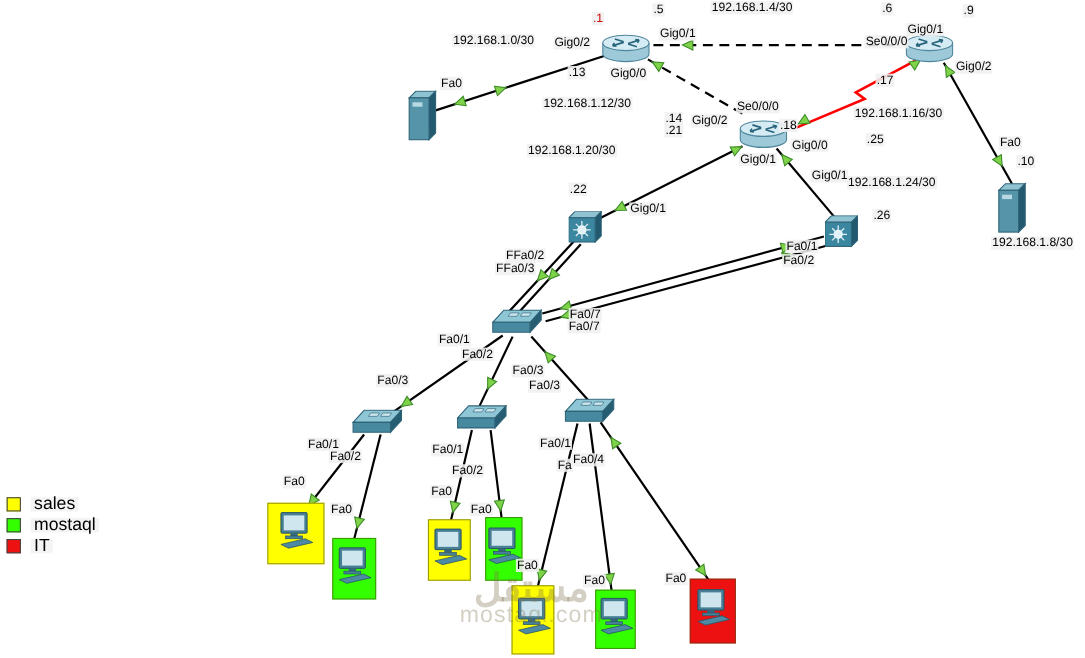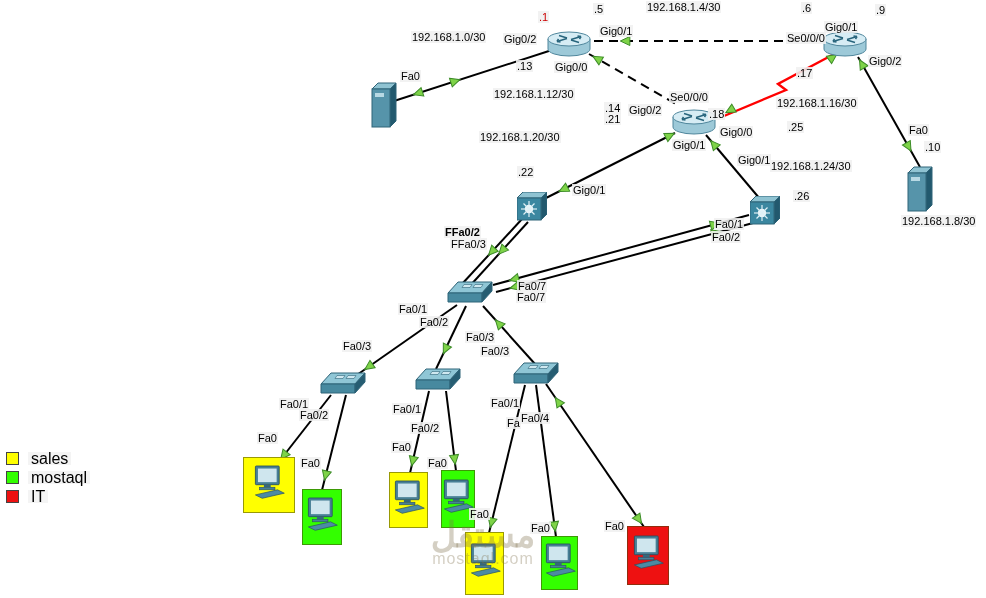--- a/index.html
+++ b/index.html
@@ -13,21 +13,21 @@
   .netlabel{position:absolute;z-index:30;font-size:11px;line-height:12px;color:#000;
             background:rgba(240,240,240,.88);padding:0 1px;white-space:nowrap}
   .netlabel.red{color:#cc0000}
   .legend{position:absolute;left:6px;top:452px;z-index:40}
   .legend-row{display:flex;align-items:center;margin-bottom:6px}
   .chip{width:13px;height:13px;border:1px solid #444;margin-right:9px;flex:0 0 13px}
   .legend-label{font-size:16px;line-height:13px;background:rgba(242,242,242,.85);padding:0 3px;color:#000}
   .watermark{position:absolute;left:408px;top:516px;width:150px;z-index:45;text-align:center;
              color:rgba(130,114,80,.34);pointer-events:none}
   .wm-ar{font-size:35px;font-weight:bold;line-height:38px}
-  .wm-en{font-size:16px;letter-spacing:1px;line-height:18px;margin-top:-4px}
+  .wm-en{font-size:21px;letter-spacing:1px;line-height:18px;margin-top:-4px}
 </style>
 </head>
 <body>
 
 <div id="canvas">
 
   <div class="legend">
     <div class="legend-row">
       <span class="chip" style="background: rgb(255, 255, 0);"></span>
       <span class="legend-label">sales</span>
@@ -298,21 +298,21 @@
     <div class="netlabel" style="left: 924px; top: 141px;">.10</div>
     <div class="netlabel" style="left: 672px; top: 139px;">Gig0/1</div>
     <div class="netlabel" style="left: 770px; top: 160px;">192.168.1.24/30</div>
     <div class="netlabel" style="left: 737px; top: 154px;">Gig0/1</div>
     <div class="netlabel" style="left: 517px; top: 166px;">.22</div>
     <div class="netlabel" style="left: 572px; top: 184px;">Gig0/1</div>
     <div class="netlabel" style="left: 793px; top: 190px;">.26</div>
     <div class="netlabel" style="left: 901px; top: 215px;">192.168.1.8/30</div>
     <div class="netlabel" style="left: 714px; top: 218px;">Fa0/1</div>
     <div class="netlabel" style="left: 711px; top: 231px;">Fa0/2</div>
-    <div class="netlabel" style="left: 444px; top: 226px; font-weight: bold;">FFa0/2</div>
+    <div class="netlabel" style="left: 459px; top: 226px;">FFa0/2</div>
     <div class="netlabel" style="left: 450px; top: 238px;">FFa0/3</div>
     <div class="netlabel" style="left: 517px; top: 280px;">Fa0/7</div>
     <div class="netlabel" style="left: 516px; top: 291px;">Fa0/7</div>
     <div class="netlabel" style="left: 398px; top: 303px;">Fa0/1</div>
     <div class="netlabel" style="left: 419px; top: 316px;">Fa0/2</div>
     <div class="netlabel" style="left: 342px; top: 340px;">Fa0/3</div>
     <div class="netlabel" style="left: 465px; top: 331px;">Fa0/3</div>
     <div class="netlabel" style="left: 480px; top: 345px;">Fa0/3</div>
     <div class="netlabel" style="left: 279px; top: 398px;">Fa0/1</div>
     <div class="netlabel" style="left: 299px; top: 409px;">Fa0/2</div>

